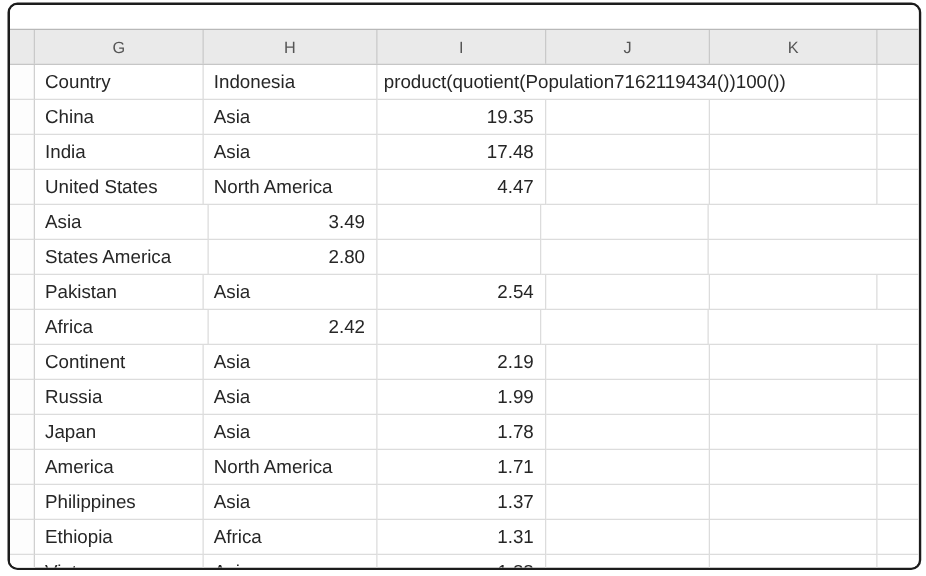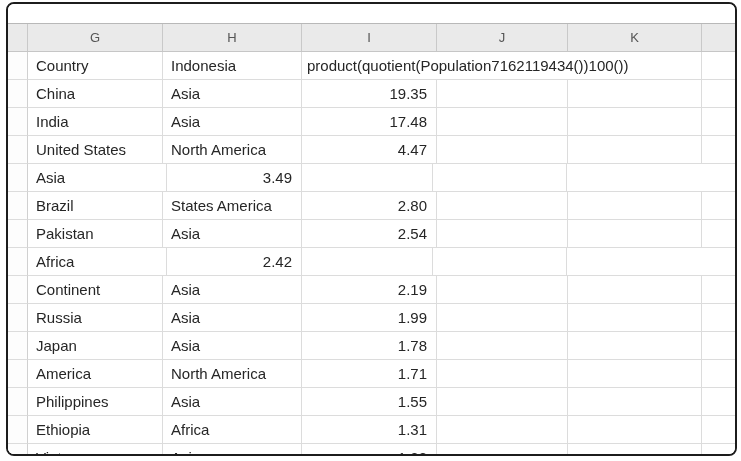--- a/index.html
+++ b/index.html
@@ -150,21 +150,20 @@
           <div class="cell rowhead"></div>
           <div class="cell c-h">Asia</div>
           <div class="cell c-i num">3.49</div>
           <div class="cell c-j"></div>
           <div class="cell c-k"></div>
           <div class="cell c-stub"></div>
         </div>
 
         <div class="row">
           <div class="cell rowhead"></div>
-          <div class="cell c-g">Brazil</div>
           <div class="cell c-h">States America</div>
           <div class="cell c-i num">2.80</div>
           <div class="cell c-j"></div>
           <div class="cell c-k"></div>
           <div class="cell c-stub"></div>
         </div>
 
         <div class="row">
           <div class="cell rowhead"></div>
           <div class="cell c-g">Pakistan</div>
@@ -221,21 +220,21 @@
           <div class="cell c-i num">1.71</div>
           <div class="cell c-j"></div>
           <div class="cell c-k"></div>
           <div class="cell c-stub"></div>
         </div>
 
         <div class="row">
           <div class="cell rowhead"></div>
           <div class="cell c-g">Philippines</div>
           <div class="cell c-h">Asia</div>
-          <div class="cell c-i num">1.55</div>
+          <div class="cell c-i num">1.37</div>
           <div class="cell c-j"></div>
           <div class="cell c-k"></div>
           <div class="cell c-stub"></div>
         </div>
 
         <div class="row">
           <div class="cell rowhead"></div>
           <div class="cell c-g">Ethiopia</div>
           <div class="cell c-h">Africa</div>
           <div class="cell c-i num">1.31</div>

